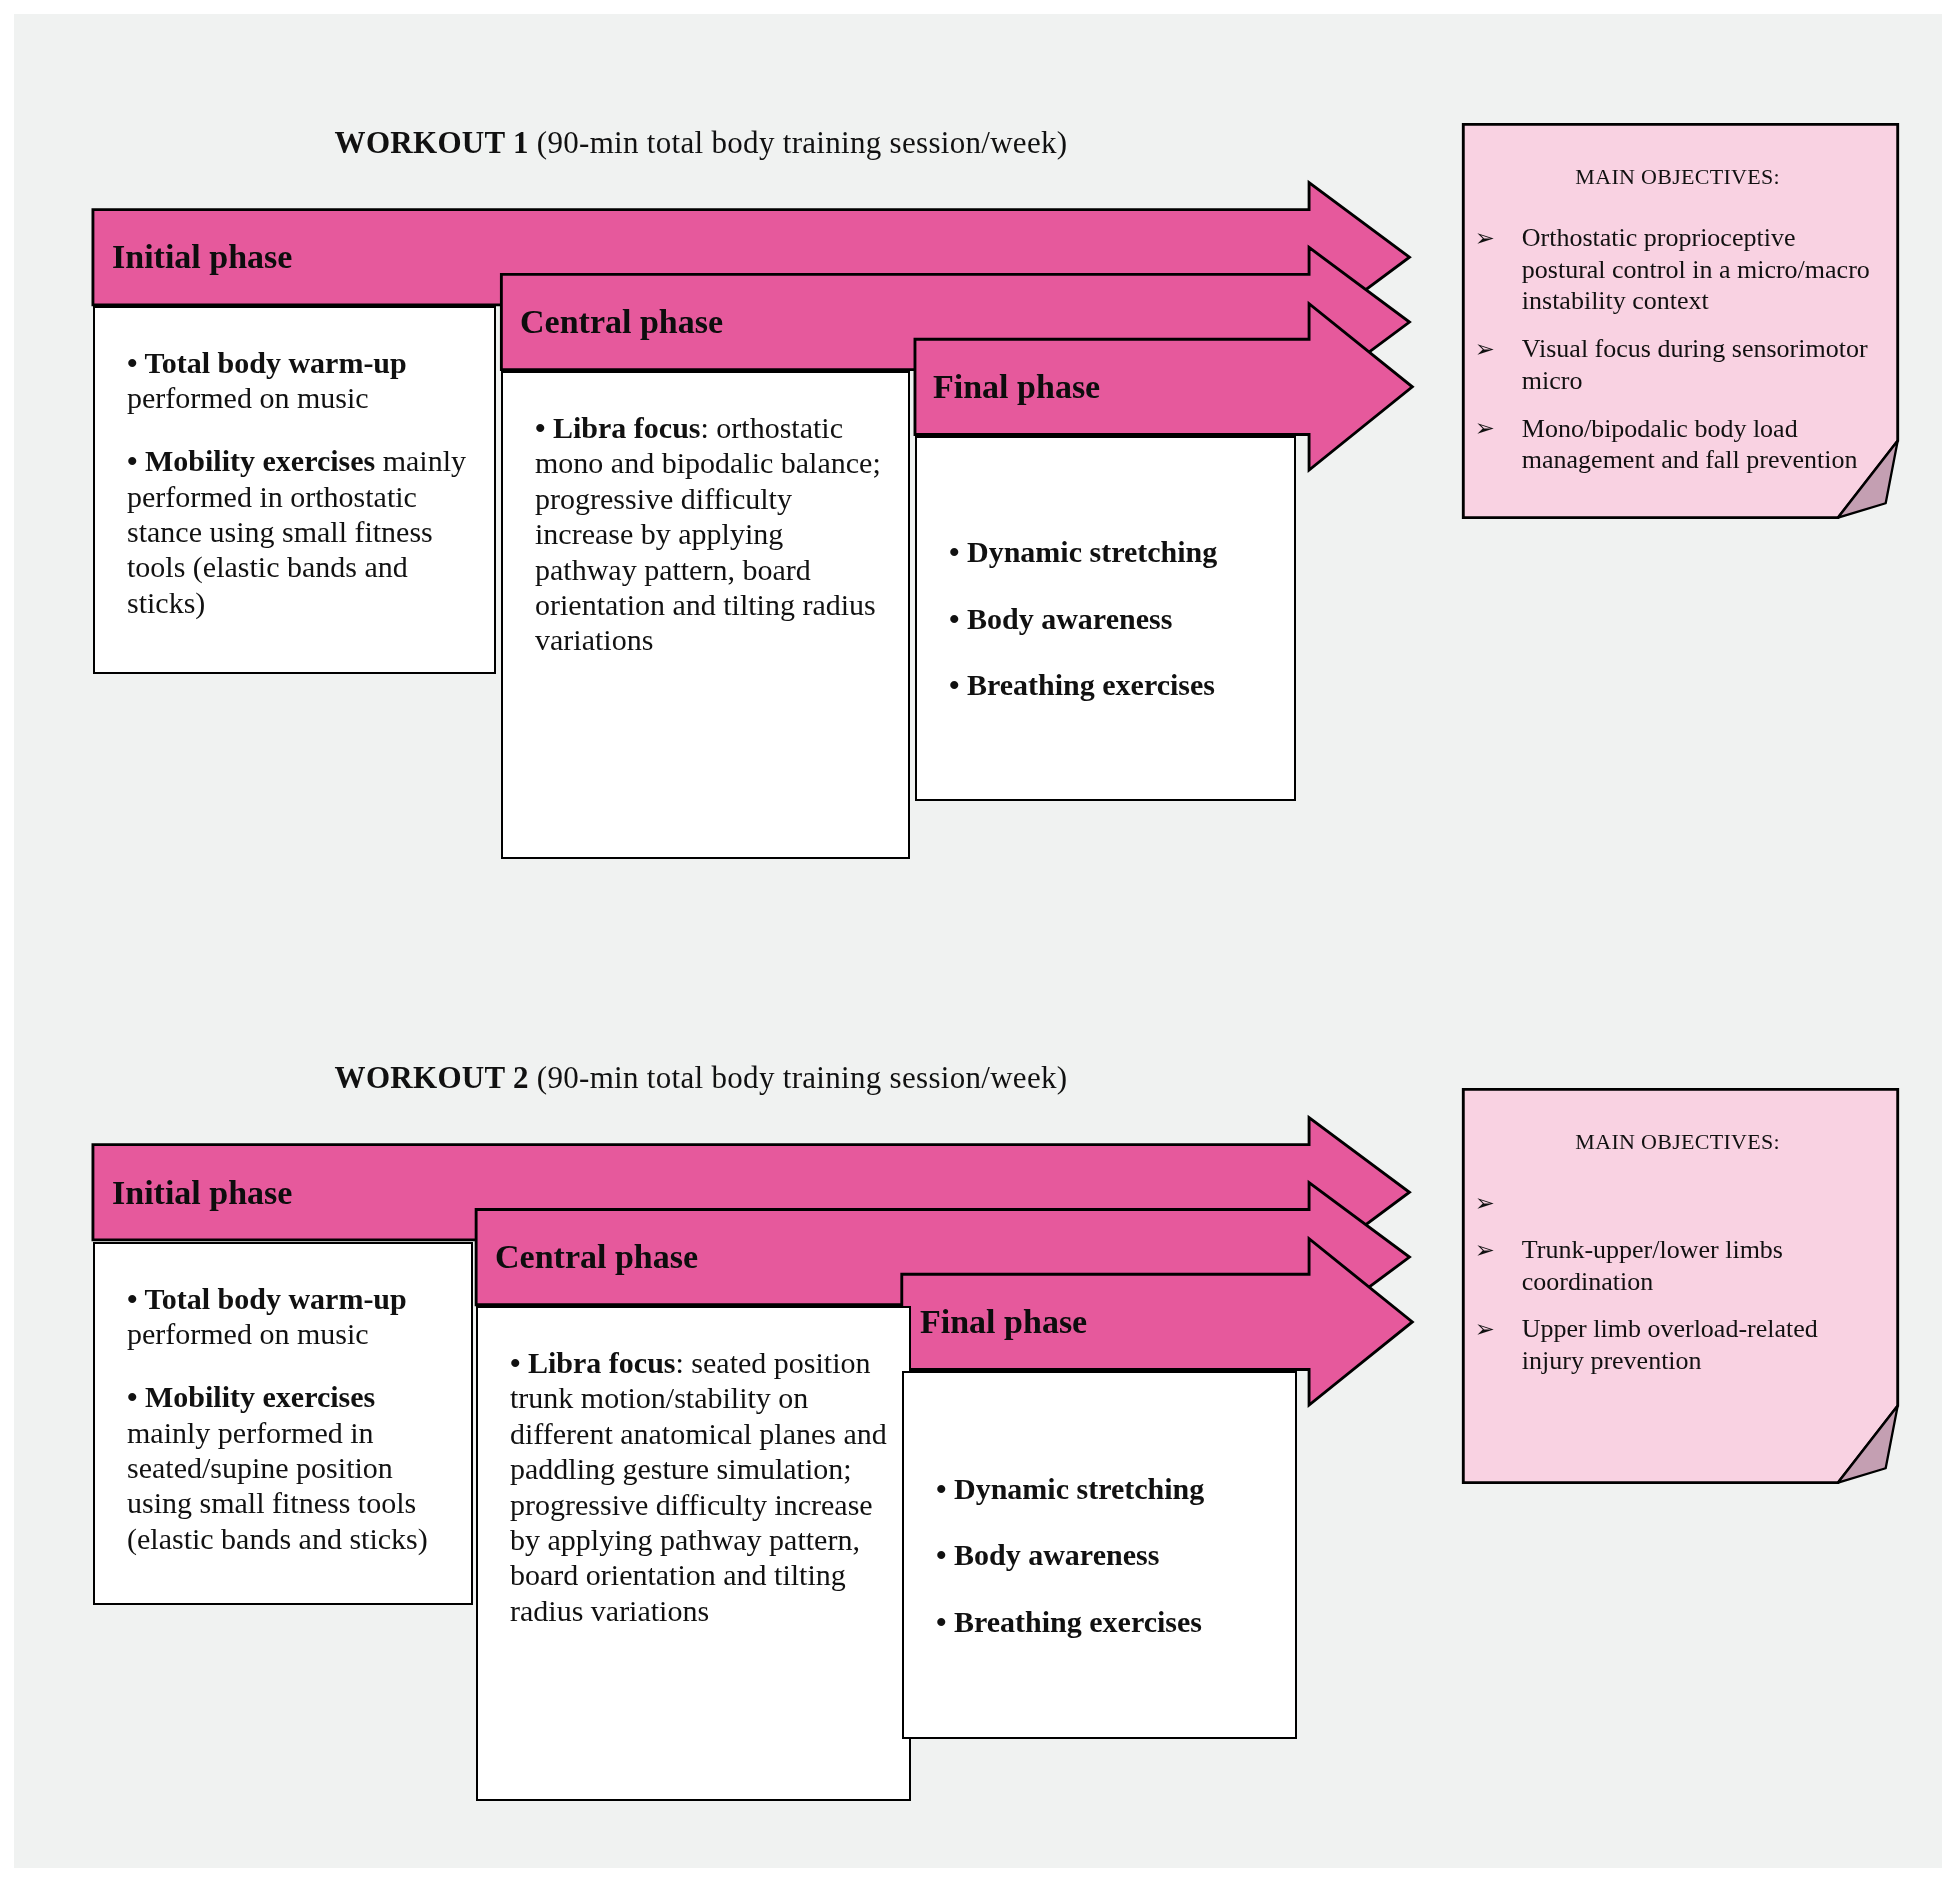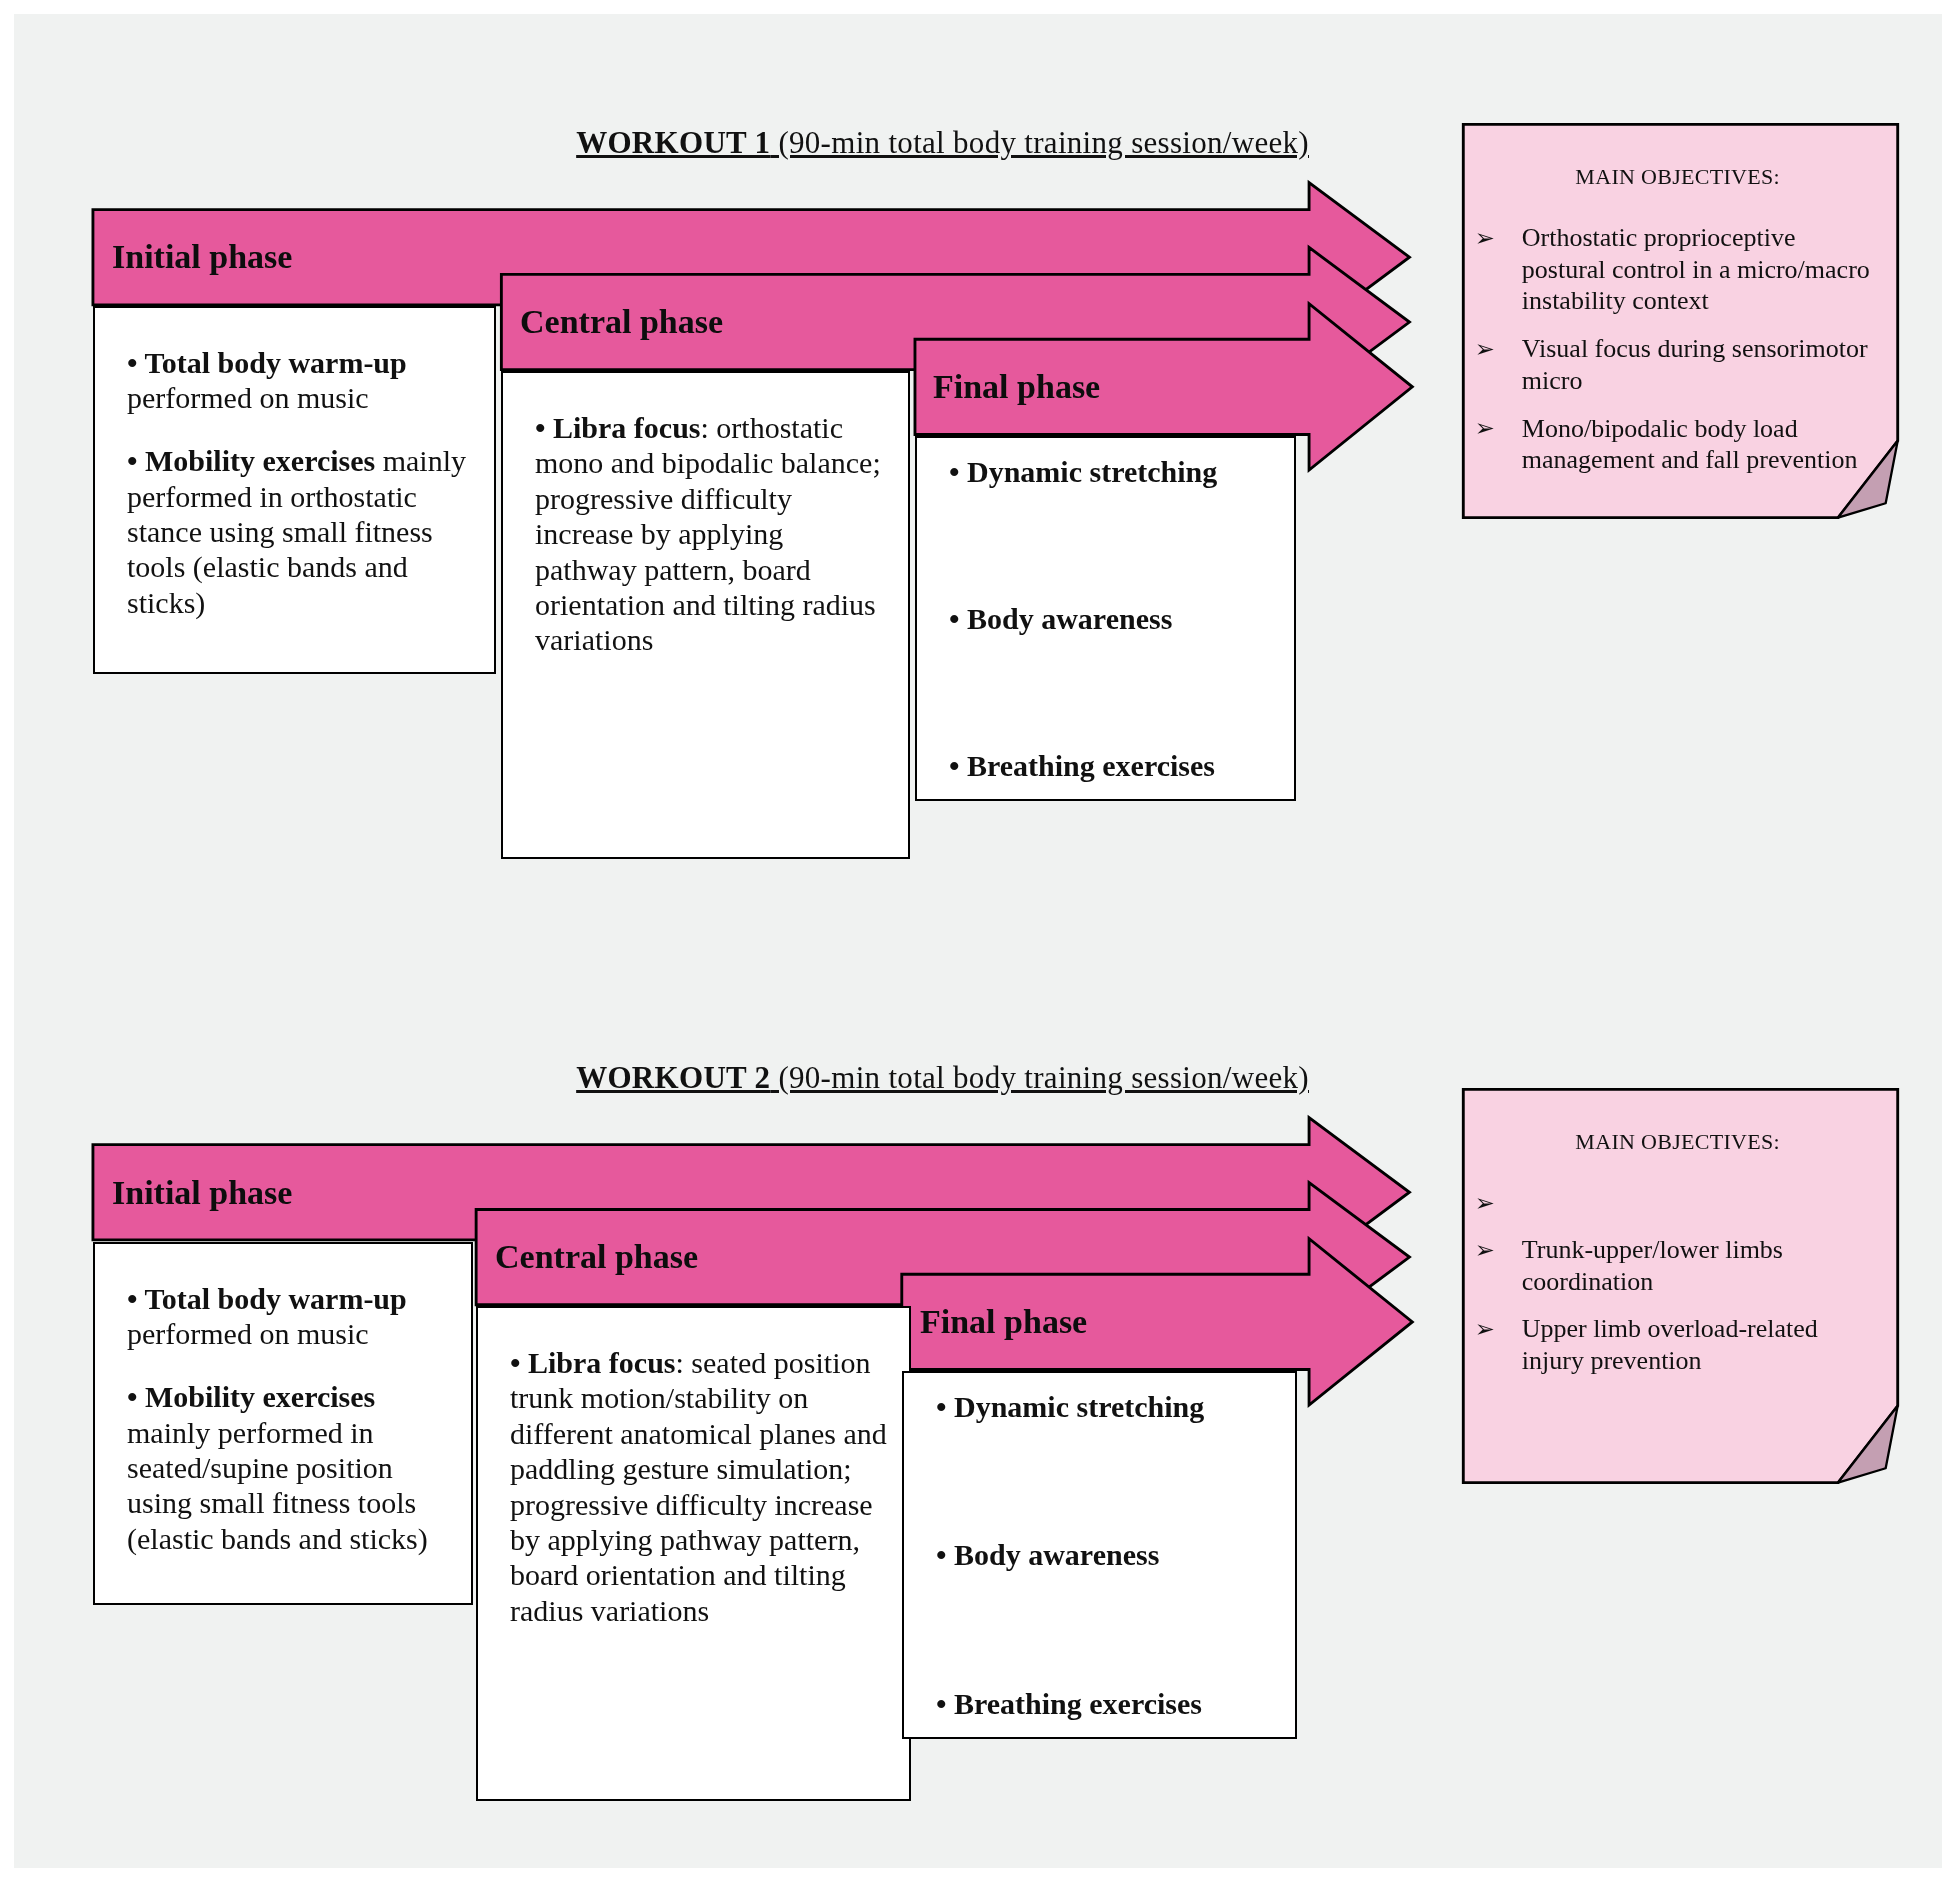--- a/index.html
+++ b/index.html
@@ -4,36 +4,36 @@
 <style>
   html,body{margin:0;padding:0;}
   body{
     width:1955px;height:1882px;position:relative;background:#ffffff;
     font-family:"Liberation Serif","DejaVu Serif",serif;color:#111111;
   }
   .stage{position:absolute;left:13.8px;top:13.8px;width:1928px;height:1854px;background:#f0f2f1;}
   .layer{position:absolute;inset:0;}
   svg.arrows{position:absolute;left:0;top:0;z-index:1;}
   .wtitle{
-    position:absolute;z-index:3;left:93px;width:1216px;text-align:right;
-    font-size:31px;letter-spacing:0.3px;white-space:nowrap;text-decoration:underline;
+    position:absolute;z-index:3;left:93px;width:1216px;text-align:center;
+    font-size:31px;letter-spacing:0.3px;white-space:nowrap;
   }
   .wtitle .b{font-weight:700;}
   .phase-label{
     position:absolute;z-index:3;height:95px;display:flex;align-items:center;
     font-weight:700;font-size:34px;color:#0d0d0d;white-space:nowrap;
   }
   .box{
     position:absolute;z-index:2;background:#ffffff;border:2.9px solid #000;
     box-sizing:border-box;font-size:30px;line-height:1.18;
   }
   .box.pad{padding:37px 22px 9.2px 32px;}
   .box .bl{margin:0 0 27.5px 0;}
   .b{font-weight:700;}
-  .box.centered{display:flex;flex-direction:column;justify-content:space-between;padding-left:32px;padding-right:4px;}
+  .box.centered{display:flex;flex-direction:column;justify-content:center;padding-left:32px;padding-right:4px;}
   .box.centered .bl{margin:15.5px 0;font-weight:700;}
   .note{position:absolute;z-index:2;width:439px;height:398px;}
   .note svg{position:absolute;left:0;top:0;}
   .note-content{position:absolute;inset:0;box-sizing:border-box;padding:42px 19.5px 0 13.8px;}
   .note-title{text-align:center;font-weight:400;font-size:22px;letter-spacing:0.3px;margin:0 0 32px 0;}
   .obj{display:flex;margin-bottom:16px;font-size:26px;line-height:1.22;}
   .obj-marker{flex:0 0 47px;width:47px;font-size:24px;padding-top:1.7px;font-family:"DejaVu Sans","Liberation Sans",sans-serif;}
 </style>
 </head>
 <body>

